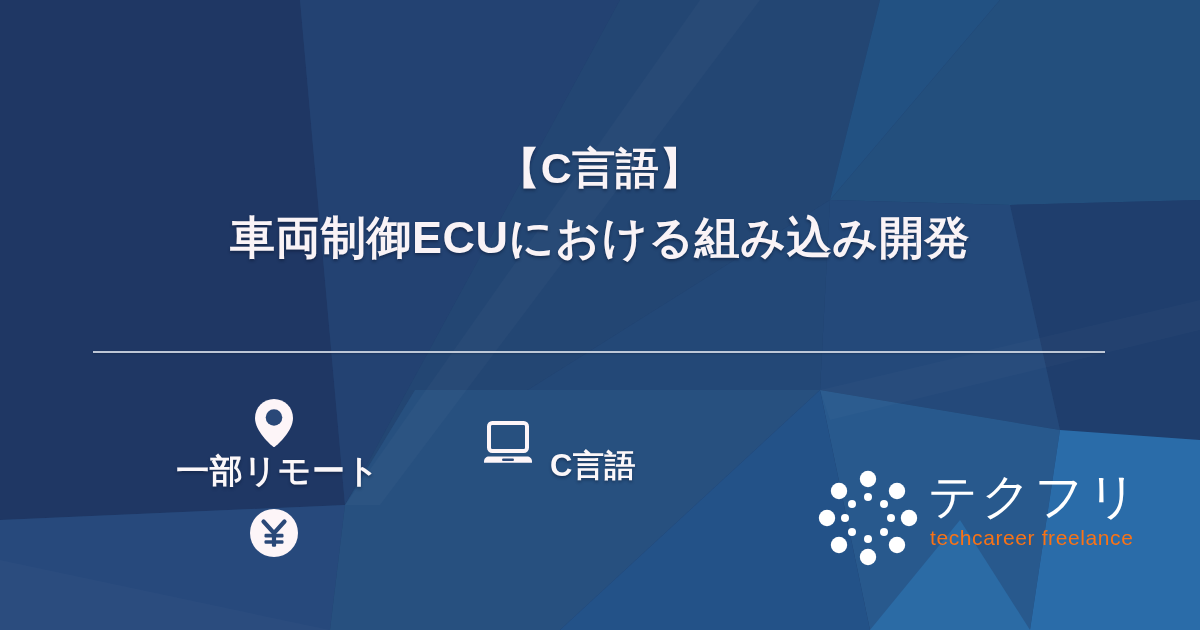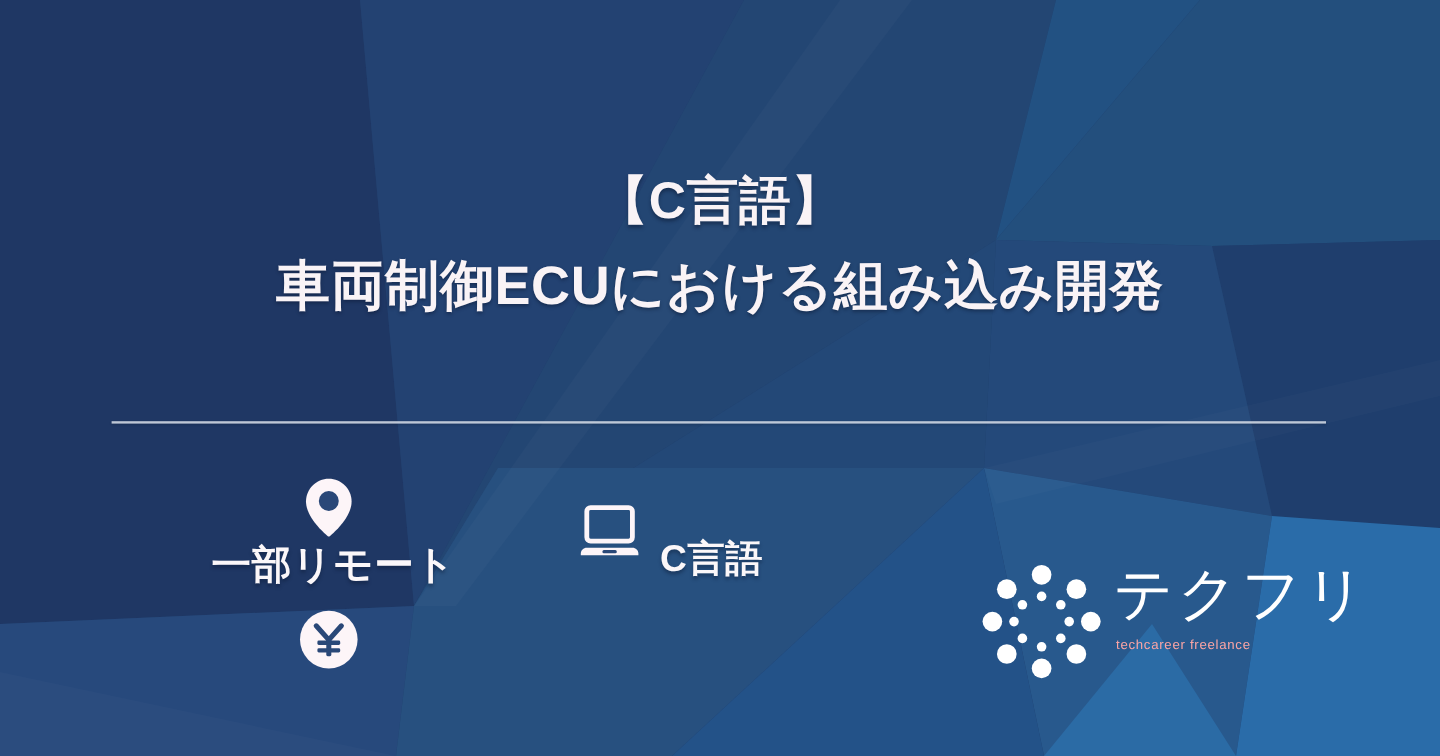--- a/index.html
+++ b/index.html
@@ -142,22 +142,22 @@
     display: block;
     color: #ffffff;
     font-size: 49px;
     line-height: 56px;
     letter-spacing: 3px;
     font-weight: normal;
     white-space: nowrap;
   }
   .logo-sub {
     display: block;
-    color: #fca5a5;
-    font-size: 11px;
+    color: #f97316;
+    font-size: 21px;
     line-height: 24px;
     letter-spacing: 0.6px;
     white-space: nowrap;
     margin-top: 2px;
     margin-left: 2px;
   }
 </style>
 </head>
 <body>
 

